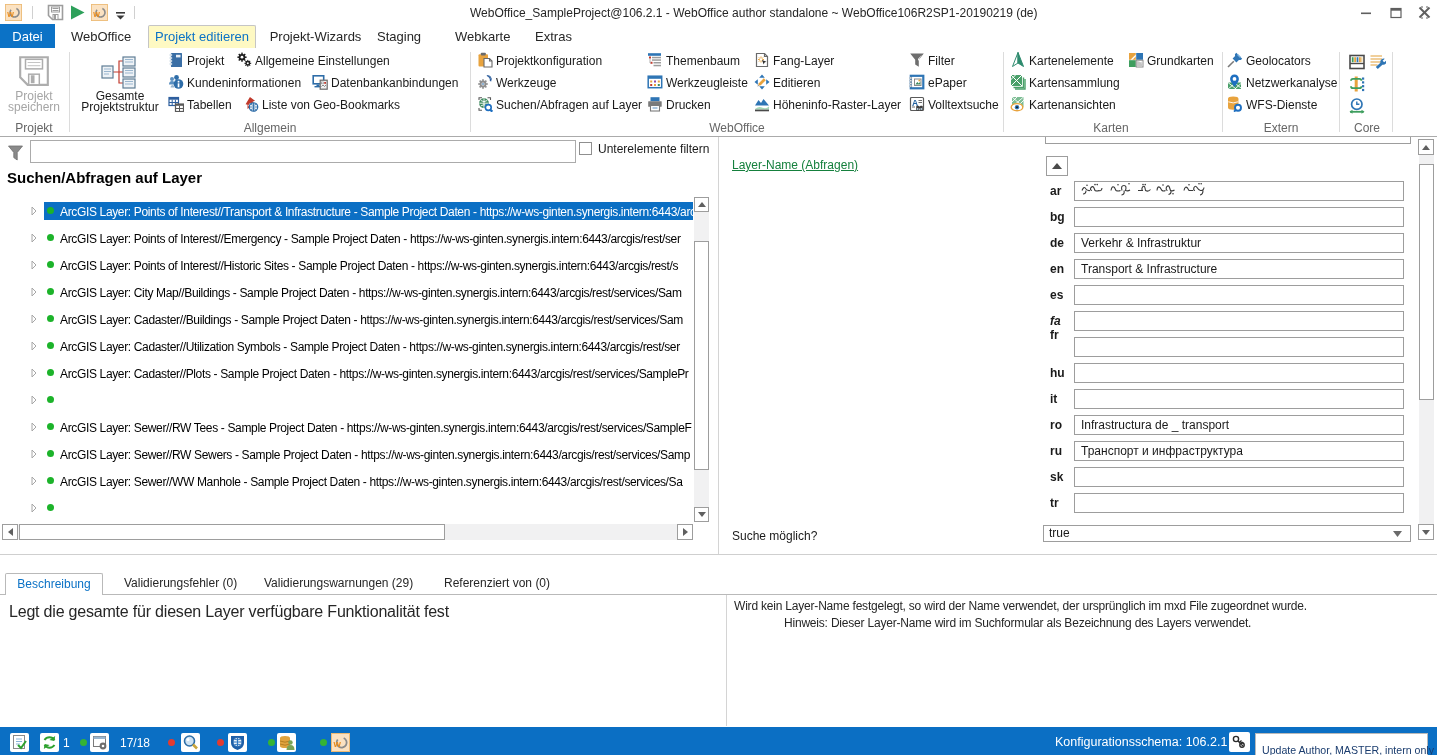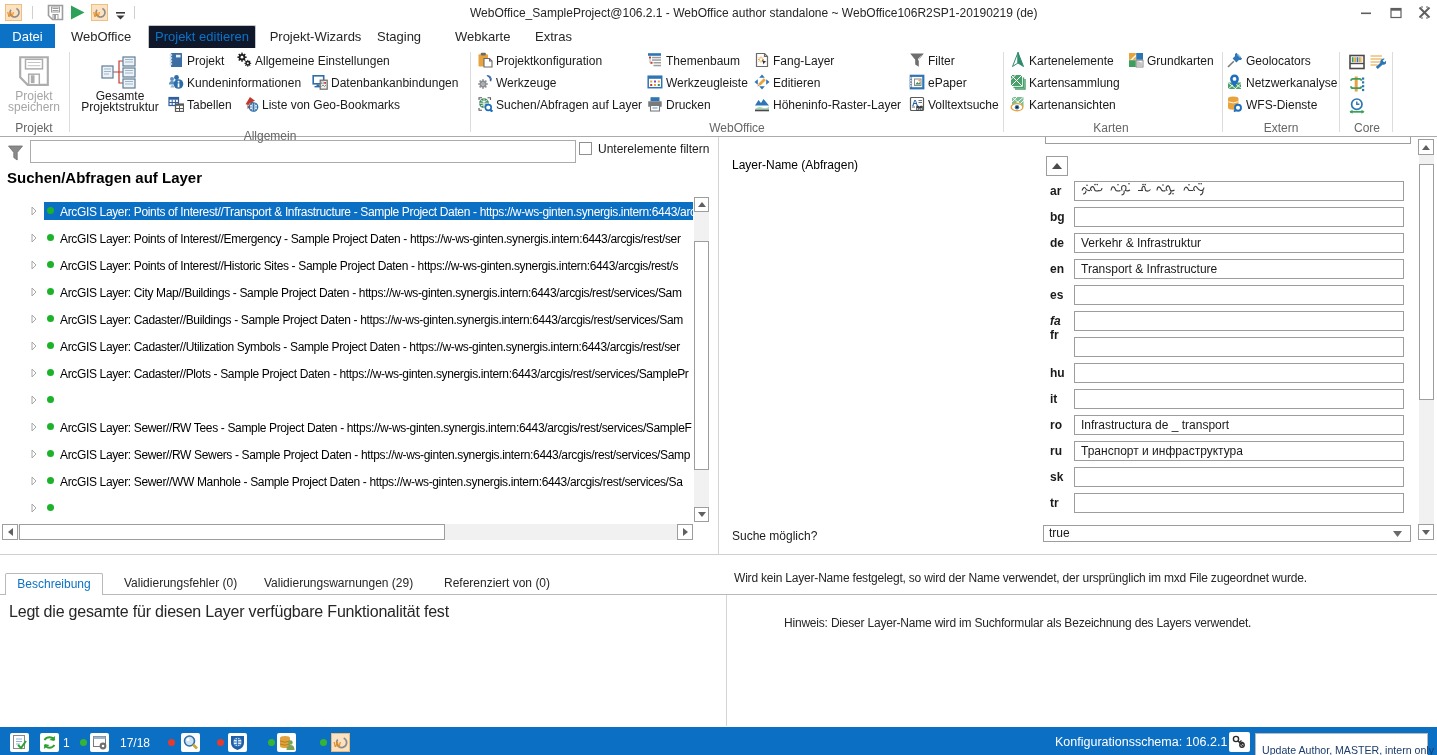--- a/index.html
+++ b/index.html
@@ -7,21 +7,21 @@
 body { font-family:"Liberation Sans", sans-serif; font-size:12px; color:#1a1a1a; background:#fff; position:relative; }
 .abs { position:absolute; }
 
 #titlebar { position:absolute; left:0; top:0; width:1437px; height:26px; background:#fff; }
 #title-text { position:absolute; left:470px; top:6px; width:557px; text-align:center; font-size:12px; color:#262626; white-space:nowrap; }
 .qsep { position:absolute; top:6px; width:1px; height:13px; background:#d0d0d0; }
 
 #tabrow { position:absolute; left:0; top:26px; width:1437px; height:22px; background:#fff; }
 .rtab { position:absolute; top:0; height:22px; line-height:22px; font-size:13px; color:#262626; text-align:center; white-space:nowrap; }
 #tab-datei { left:0; top:-2px; height:24px; line-height:26px; width:55px; background:#0b72c6; color:#fff; }
-#tab-sel { left:148px; top:-1px; width:108px; background:#0f172a; border:1px solid #c5c5c5; border-bottom:none; border-radius:2px 2px 0 0; color:#0b72c6; height:23px; }
+#tab-sel { left:148px; top:-1px; width:108px; background:#fef9c3; border:1px solid #c5c5c5; border-bottom:none; border-radius:2px 2px 0 0; color:#0b72c6; height:23px; }
 
 #ribbon { position:absolute; left:0; top:48px; width:1437px; height:89px; background:#fff; border-bottom:1px solid #ababab; z-index:5; }
 .gsep { position:absolute; top:4px; width:1px; height:80px; background:#dcdcdc; }
 .glabel { position:absolute; top:73px; font-size:12px; color:#666; text-align:center; white-space:nowrap; }
 .rbtn { position:absolute; white-space:nowrap; font-size:12px; color:#1a1a1a; }
 .rbtn .ic { position:absolute; left:0; top:-2px; }
 .rbtn .tx { margin-left:19px; }
 .bigbtn { position:absolute; text-align:center; font-size:12px; }
 
 #content { position:absolute; left:0; top:137px; width:1437px; height:417px; background:#fff; }
@@ -420,21 +420,21 @@
           <rect x="22" y="12" width="12" height="9" fill="#eef2f6" stroke="#5f7d95" stroke-width="1.2"></rect>
           <line x1="24" y1="14.5" x2="32" y2="14.5" stroke="#9ab6cf"></line>
           <line x1="24" y1="17" x2="32" y2="17" stroke="#9ab6cf"></line>
           <rect x="22" y="23" width="12" height="9" fill="#eef2f6" stroke="#5f7d95" stroke-width="1.2"></rect>
           <line x1="24" y1="25.5" x2="32" y2="25.5" stroke="#9ab6cf"></line>
           <line x1="24" y1="28" x2="32" y2="28" stroke="#9ab6cf"></line>
         </g>
       </svg></div>
 <div class="bigbtn" style="left:72px;top:43px;width:96px;line-height:11px;color:#1a1a1a;">Gesamte<br>Projektstruktur</div>
   <div class="glabel" style="left:8px;width:52px;">Projekt</div>
-  <div class="glabel" style="left:220px;width:100px;margin-top:8px;">Allgemein</div>
+  <div class="glabel" style="left:220px;width:100px;">Allgemein</div>
   <div class="glabel" style="left:687px;width:100px;">WebOffice</div>
   <div class="glabel" style="left:1061px;width:100px;">Karten</div>
   <div class="glabel" style="left:1231px;width:100px;">Extern</div>
   <div class="glabel" style="left:1317px;width:100px;">Core</div>
 </div>
 
 <div id="content"></div>
 <div id="vdiv1"></div>
 <div id="hdiv1"></div>
 <div class="abs" style="left:8px;top:145px;"><svg width="15" height="16" viewBox="0 0 15 16">
@@ -525,21 +525,21 @@
     </div>
 <div class="trow" style="top:499px;">
       <svg class="tri" width="6" height="10" viewBox="0 0 6 10">
         <path d="M1 1 L5 5 L1 9 Z" fill="none" stroke="#a6a6a6" stroke-width="1"></path>
       </svg>
       <div class="dot"></div>
     </div>
 </div>
 
 <div class="abs" style="left:1045px;top:128px;width:366px;height:16px;border:1px solid #9d9d9d;background:#fff;"></div>
-<div class="abs" style="left:732px;top:158px;font-size:12px;color:#000000;">Layer-Name (Abfragen)</div>
+<div class="abs" style="left:732px;top:158px;font-size:12px;color:#15803d;text-decoration:underline;">Layer-Name (Abfragen)</div>
 <div class="sbtn" style="left:1046px;top:156px;width:22px;height:20px;">
     <svg width="10" height="6" viewBox="0 0 10 6">
       <path d="M0 6 L5 0 L10 6 Z" fill="#4a4a4a"></path>
     </svg>
   </div>
 <div class="lang-lbl" style="left:1050px;top:184px;">ar</div>
 <div class="lang-field" style="top:181px;"><svg width="133" height="14" viewBox="0 0 133 14">
       <g fill="none" stroke="#3a3a3a" stroke-width="1.1">
         <path d="M1 8.5 q2 -5 4 -1.5 q1.5 2 4 1.5 m2 0 q-2.5 -0.5 -1 -3 q2 -2 3 0.5 l1 2.5 q2 1 4 0 q2.5 1 3 -2.5"></path>
         <path d="M30 8.5 q1 -5.5 3.5 -3 l1.5 3 q2 1 4.5 0 m1.5 0 q-1.5 -5 2 -5 q3 0 1.5 5 q2.5 1 4.5 -0.5"></path>
@@ -629,21 +629,21 @@
   </div>
 
 <div id="btabs">
   <div class="btab" style="left:124px;">Validierungsfehler (0)</div>
   <div class="btab" style="left:264px;">Validierungswarnungen (29)</div>
   <div class="btab" style="left:444px;">Referenziert von (0)</div>
 </div>
 <div id="btab-sel">Beschreibung</div>
 <div class="abs" style="left:9px;top:603px;font-size:16px;color:#262626;letter-spacing:-0.2px;">Legt die gesamte für diesen Layer verfügbare Funktionalität fest</div>
 <div id="vdiv2"></div>
-<div class="abs" style="left:734px;top:571px;font-size:12px;color:#262626;letter-spacing:-0.2px;">Wird kein Layer-Name festgelegt, so wird der Name verwendet, der ursprünglich im mxd File zugeordnet wurde.</div>
+<div class="abs" style="left:734px;top:599px;font-size:12px;color:#262626;letter-spacing:-0.2px;">Wird kein Layer-Name festgelegt, so wird der Name verwendet, der ursprünglich im mxd File zugeordnet wurde.</div>
 <div class="abs" style="left:784px;top:616px;font-size:12px;color:#262626;letter-spacing:-0.2px;">Hinweis: Dieser Layer-Name wird im Suchformular als Bezeichnung des Layers verwendet.</div>
 
 <div id="statusbar">
     <div class="sbox" style="left:10px;"><svg width="19" height="19" viewBox="0 0 19 19">
         <rect x="3.5" y="2.5" width="11" height="13" fill="#fff" stroke="#8a8a8a"></rect>
         <line x1="6" y1="6" x2="12" y2="6" stroke="#8ab4d8" stroke-width="1"></line>
         <line x1="6" y1="8.5" x2="12" y2="8.5" stroke="#8ab4d8" stroke-width="1"></line>
         <line x1="6" y1="11" x2="10" y2="11" stroke="#8ab4d8" stroke-width="1"></line>
         <path d="M8 12 l3 3 l5 -7" fill="none" stroke="#2ea12e" stroke-width="2"></path>
       </svg></div>

